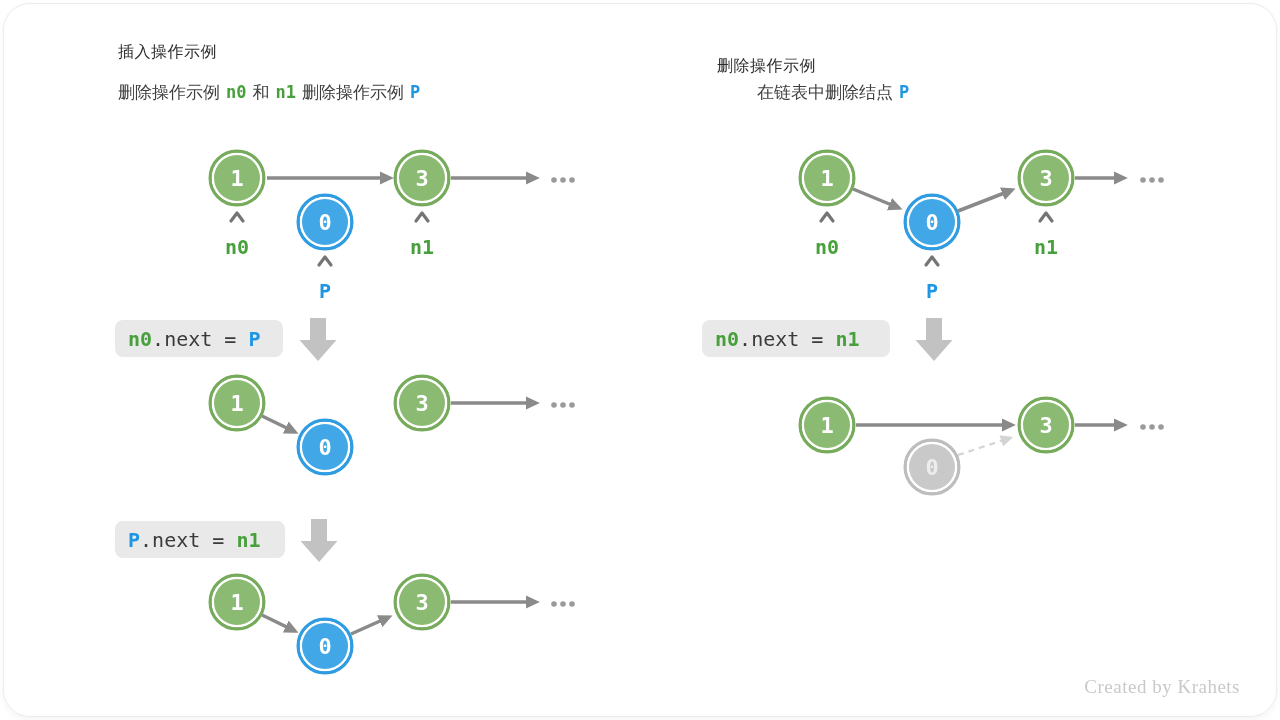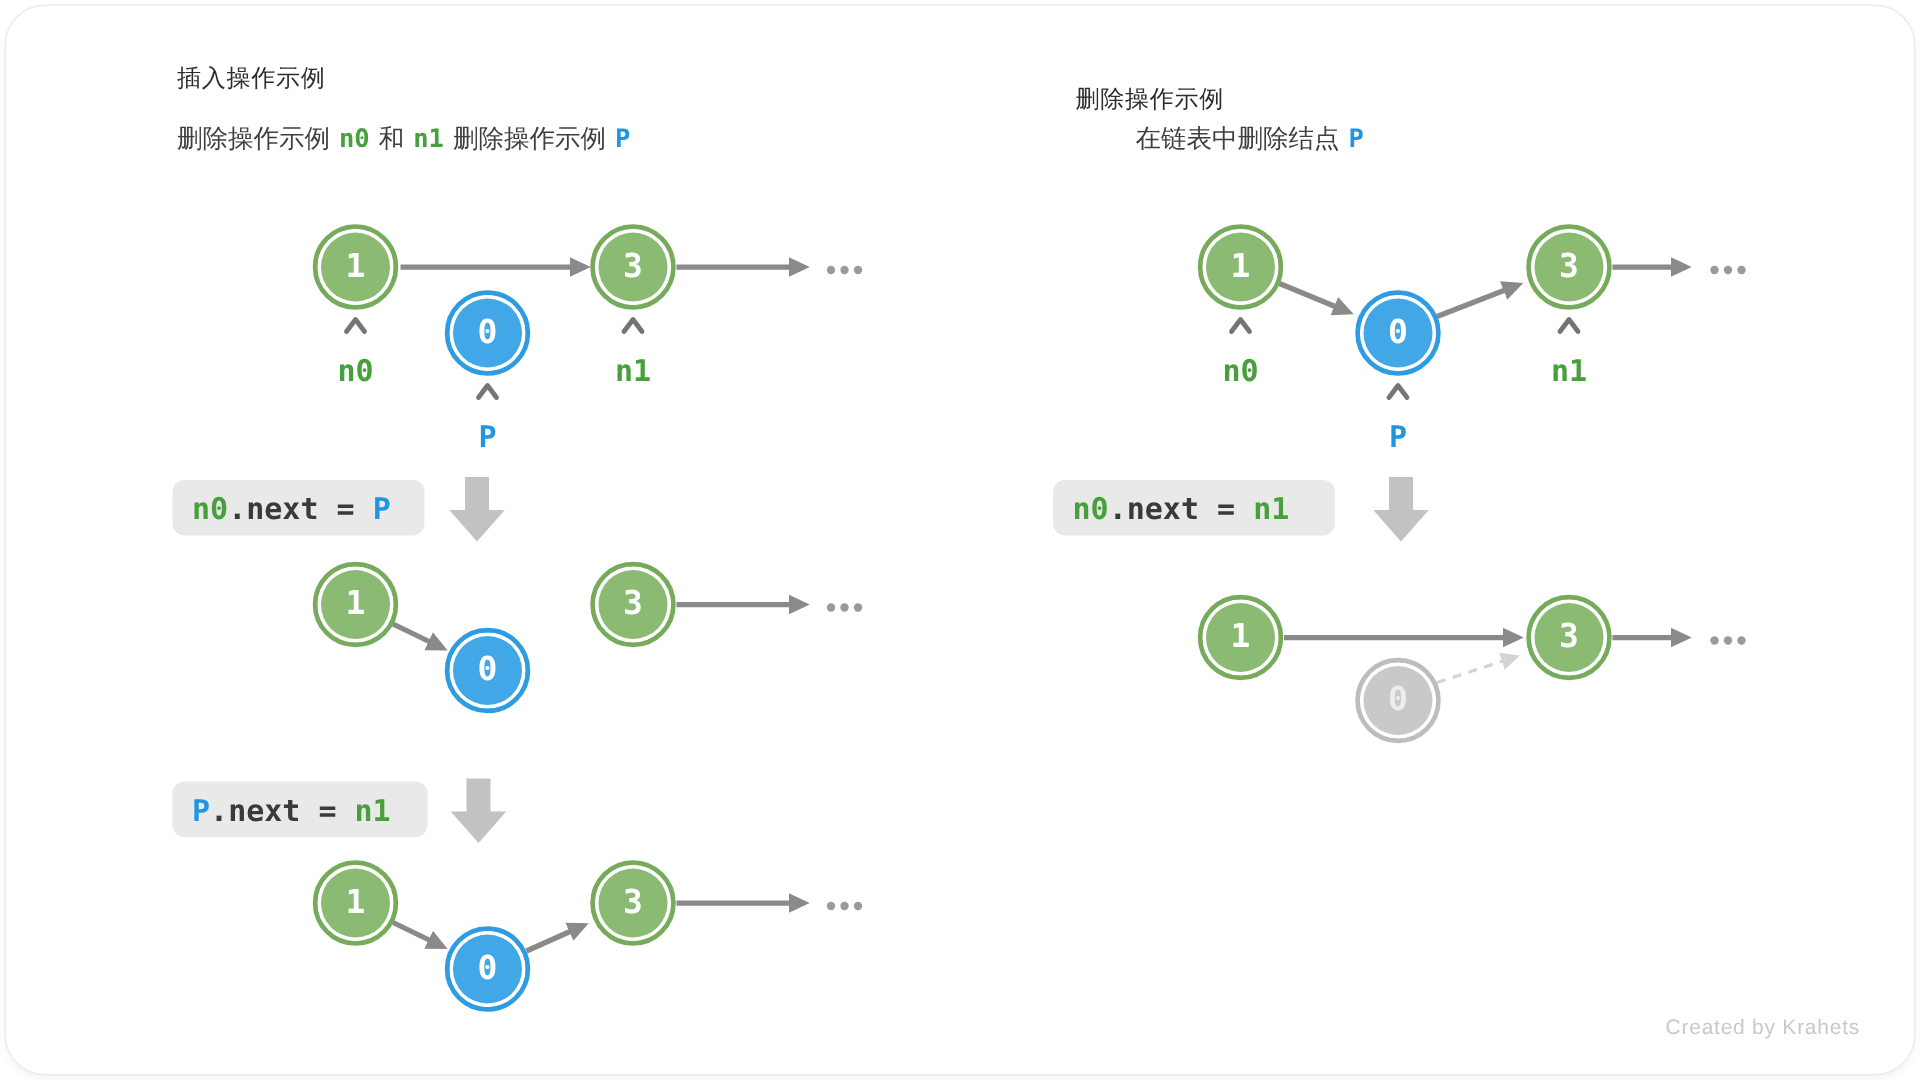--- a/index.html
+++ b/index.html
@@ -21,41 +21,41 @@
   }
   .part-green { color:var(--green_text); font-family:"DejaVu Sans Mono",monospace; font-weight:bold; }
   .part-blue  { color:var(--blue_text);  font-family:"DejaVu Sans Mono",monospace; font-weight:bold; }
   .panel-subtitle .part-green, .panel-subtitle .part-blue { margin:0 6px; font-size:17px; }
   .code-box {
     position:absolute; background:var(--code_bg); border-radius:8px;
     display:flex; align-items:center; padding:0 13px; box-sizing:border-box;
     font-family:"DejaVu Sans Mono",monospace; font-size:20px; color:var(--code_plain);
     white-space:pre;
   }
-  .code-box .part-plain { color:var(--code_plain);font-weight:bold; }
+  .code-box .part-plain { color:var(--code_plain); }
   .node {
     position:absolute; width:57px; height:57px; border-radius:50%;
     box-sizing:border-box; transform:translate(-50%,-50%);
     display:flex; align-items:center; justify-content:center;
     font-family:"DejaVu Sans Mono",monospace; font-weight:bold; font-size:22px; color:#fff;
     box-shadow: inset 0 0 0 2.5px #fff;
   }
   .node.green { background:var(--node_green_fill); border:3px solid var(--node_green_border); }
   .node.blue  { background:var(--node_blue_fill);  border:3px solid var(--node_blue_border); }
   .node.gray  { background:var(--node_gray_fill);  border:3px solid var(--node_gray_border); color:var(--node_gray_text); }
   .node-label {
     position:absolute; transform:translate(-50%,-50%);
     font-family:"DejaVu Sans Mono",monospace; font-weight:bold; font-size:20px; white-space:nowrap;
   }
   .node-label.green { color:var(--green_text); }
   .node-label.blue  { color:var(--blue_text); }
   #overlay { position:absolute; left:0; top:0; pointer-events:none; }
   .watermark {
     position:absolute; right:40px; top:676px;
-    font-family:Liberation Sans, sans-serif; font-size:14px; color:var(--watermark);
+    font-family:Liberation Serif, serif; font-size:19px; color:var(--watermark);
     letter-spacing:.5px;
   }
 </style>
 </head>
 <body>
 
 <div class="card"></div>
 
 <div class="panel-title" style="left:118px; top:42px;">插入操作示例</div>
 <div class="panel-subtitle" style="left:118px; top:81px;"><span class="part-plain">删除操作示例</span><span class="part-green">n0</span><span class="part-plain">和</span><span class="part-green">n1</span><span class="part-plain">删除操作示例</span><span class="part-blue">P</span></div>

